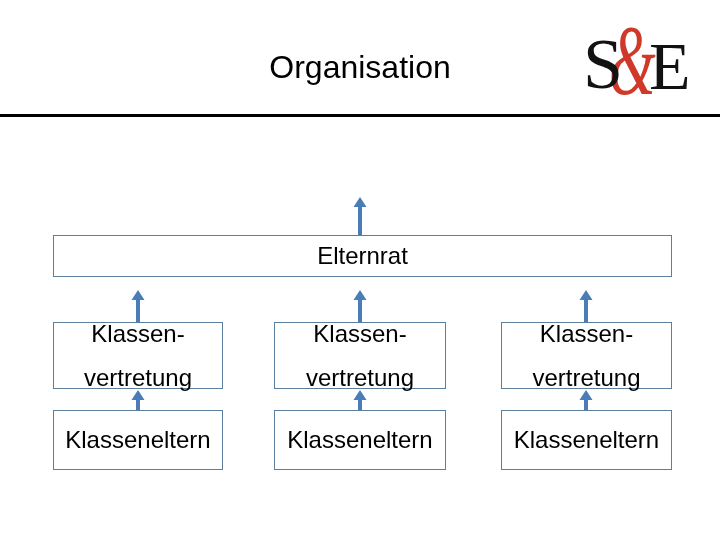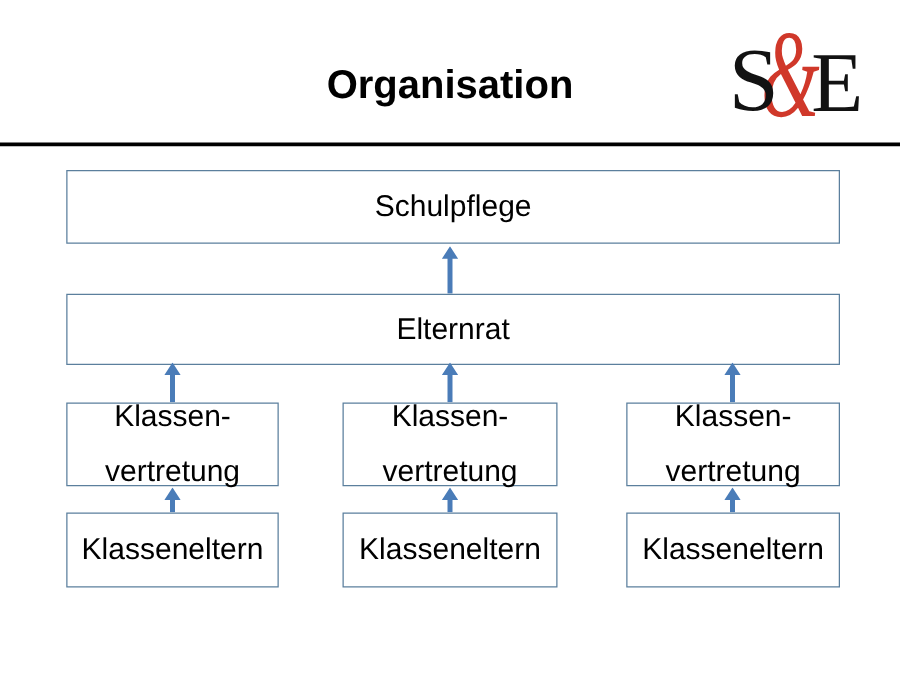--- a/index.html
+++ b/index.html
@@ -2,21 +2,21 @@
 <html><head>
 <meta charset="utf-8">
 <style>
   html,body{margin:0;padding:0;background:#ffffff;}
   body{width:720px;height:540px;font-family:"Liberation Sans",sans-serif;}
   .slide{position:relative;width:720px;height:540px;background:#ffffff;overflow:hidden;}
 
   
   .page-title{
     position:absolute;left:0;top:48px;width:720px;
-    text-align:center;font-size:32px;font-weight:bold;color:#000;
+    text-align:center;font-size:32px;font-weight:normal;color:#000;
     line-height:38px;letter-spacing:0px;
   }
   .title-rule{position:absolute;left:0;top:114px;width:720px;height:3px;background:#000;}
 
   
   .logo{position:absolute;left:583px;top:18px;width:112px;height:86px;}
   .logo span{position:absolute;font-family:"Liberation Serif",serif;}
   .logo .l-s{left:0px;top:10px;font-size:72px;line-height:72px;color:#121212;}
   .logo .l-e{left:66px;top:14px;font-size:68px;line-height:68px;color:#121212;}
   .logo .l-amp{
@@ -26,21 +26,21 @@
 
   
   .box{
     position:absolute;background:#fff;border:1px solid #5b7f9d;
     display:flex;flex-direction:column;align-items:center;justify-content:center;
     text-align:center;font-size:24px;line-height:28px;color:#000;
     box-sizing:border-box;
   }
   .wide{left:53px;width:619px;}
   .row-top{top:136px;height:59px;}
-  .row-elternrat{top:235px;height:57px;}
+  .row-elternrat{top:235px;height:42px;}
   .row-kv{top:322px;height:67px;gap:16px;}
   .row-ke{top:410px;height:60px;}
   .col1{left:53px;width:170px;}
   .col2{left:274px;width:172px;}
   .col3{left:501px;width:171px;}
 
   
   .arrow{position:absolute;width:16px;}
   .arrow svg{display:block;}
   .a-main{left:352px;top:197px;height:38px;}
@@ -57,23 +57,20 @@
 
   <div class="page-title">Organisation</div>
   <div class="title-rule"></div>
 
   <div class="logo">
     <span class="l-amp" style="color:#d0382a">&amp;</span>
     <span class="l-s">S</span>
     <span class="l-e">E</span>
   </div>
 
-  <div class="box wide row-top">
-    <span>Schulpflege</span>
-  </div>
 
   <div class="arrow a-main">
     <svg width="16" height="38" viewBox="0 0 16 38">
       <polygon points="8,0 14.5,10 10,10 10,38 6,38 6,10 1.5,10" fill="#4a7cb8"></polygon>
     </svg>
   </div>
 
   <div class="box wide row-elternrat">
     <span>Elternrat</span>
   </div>

